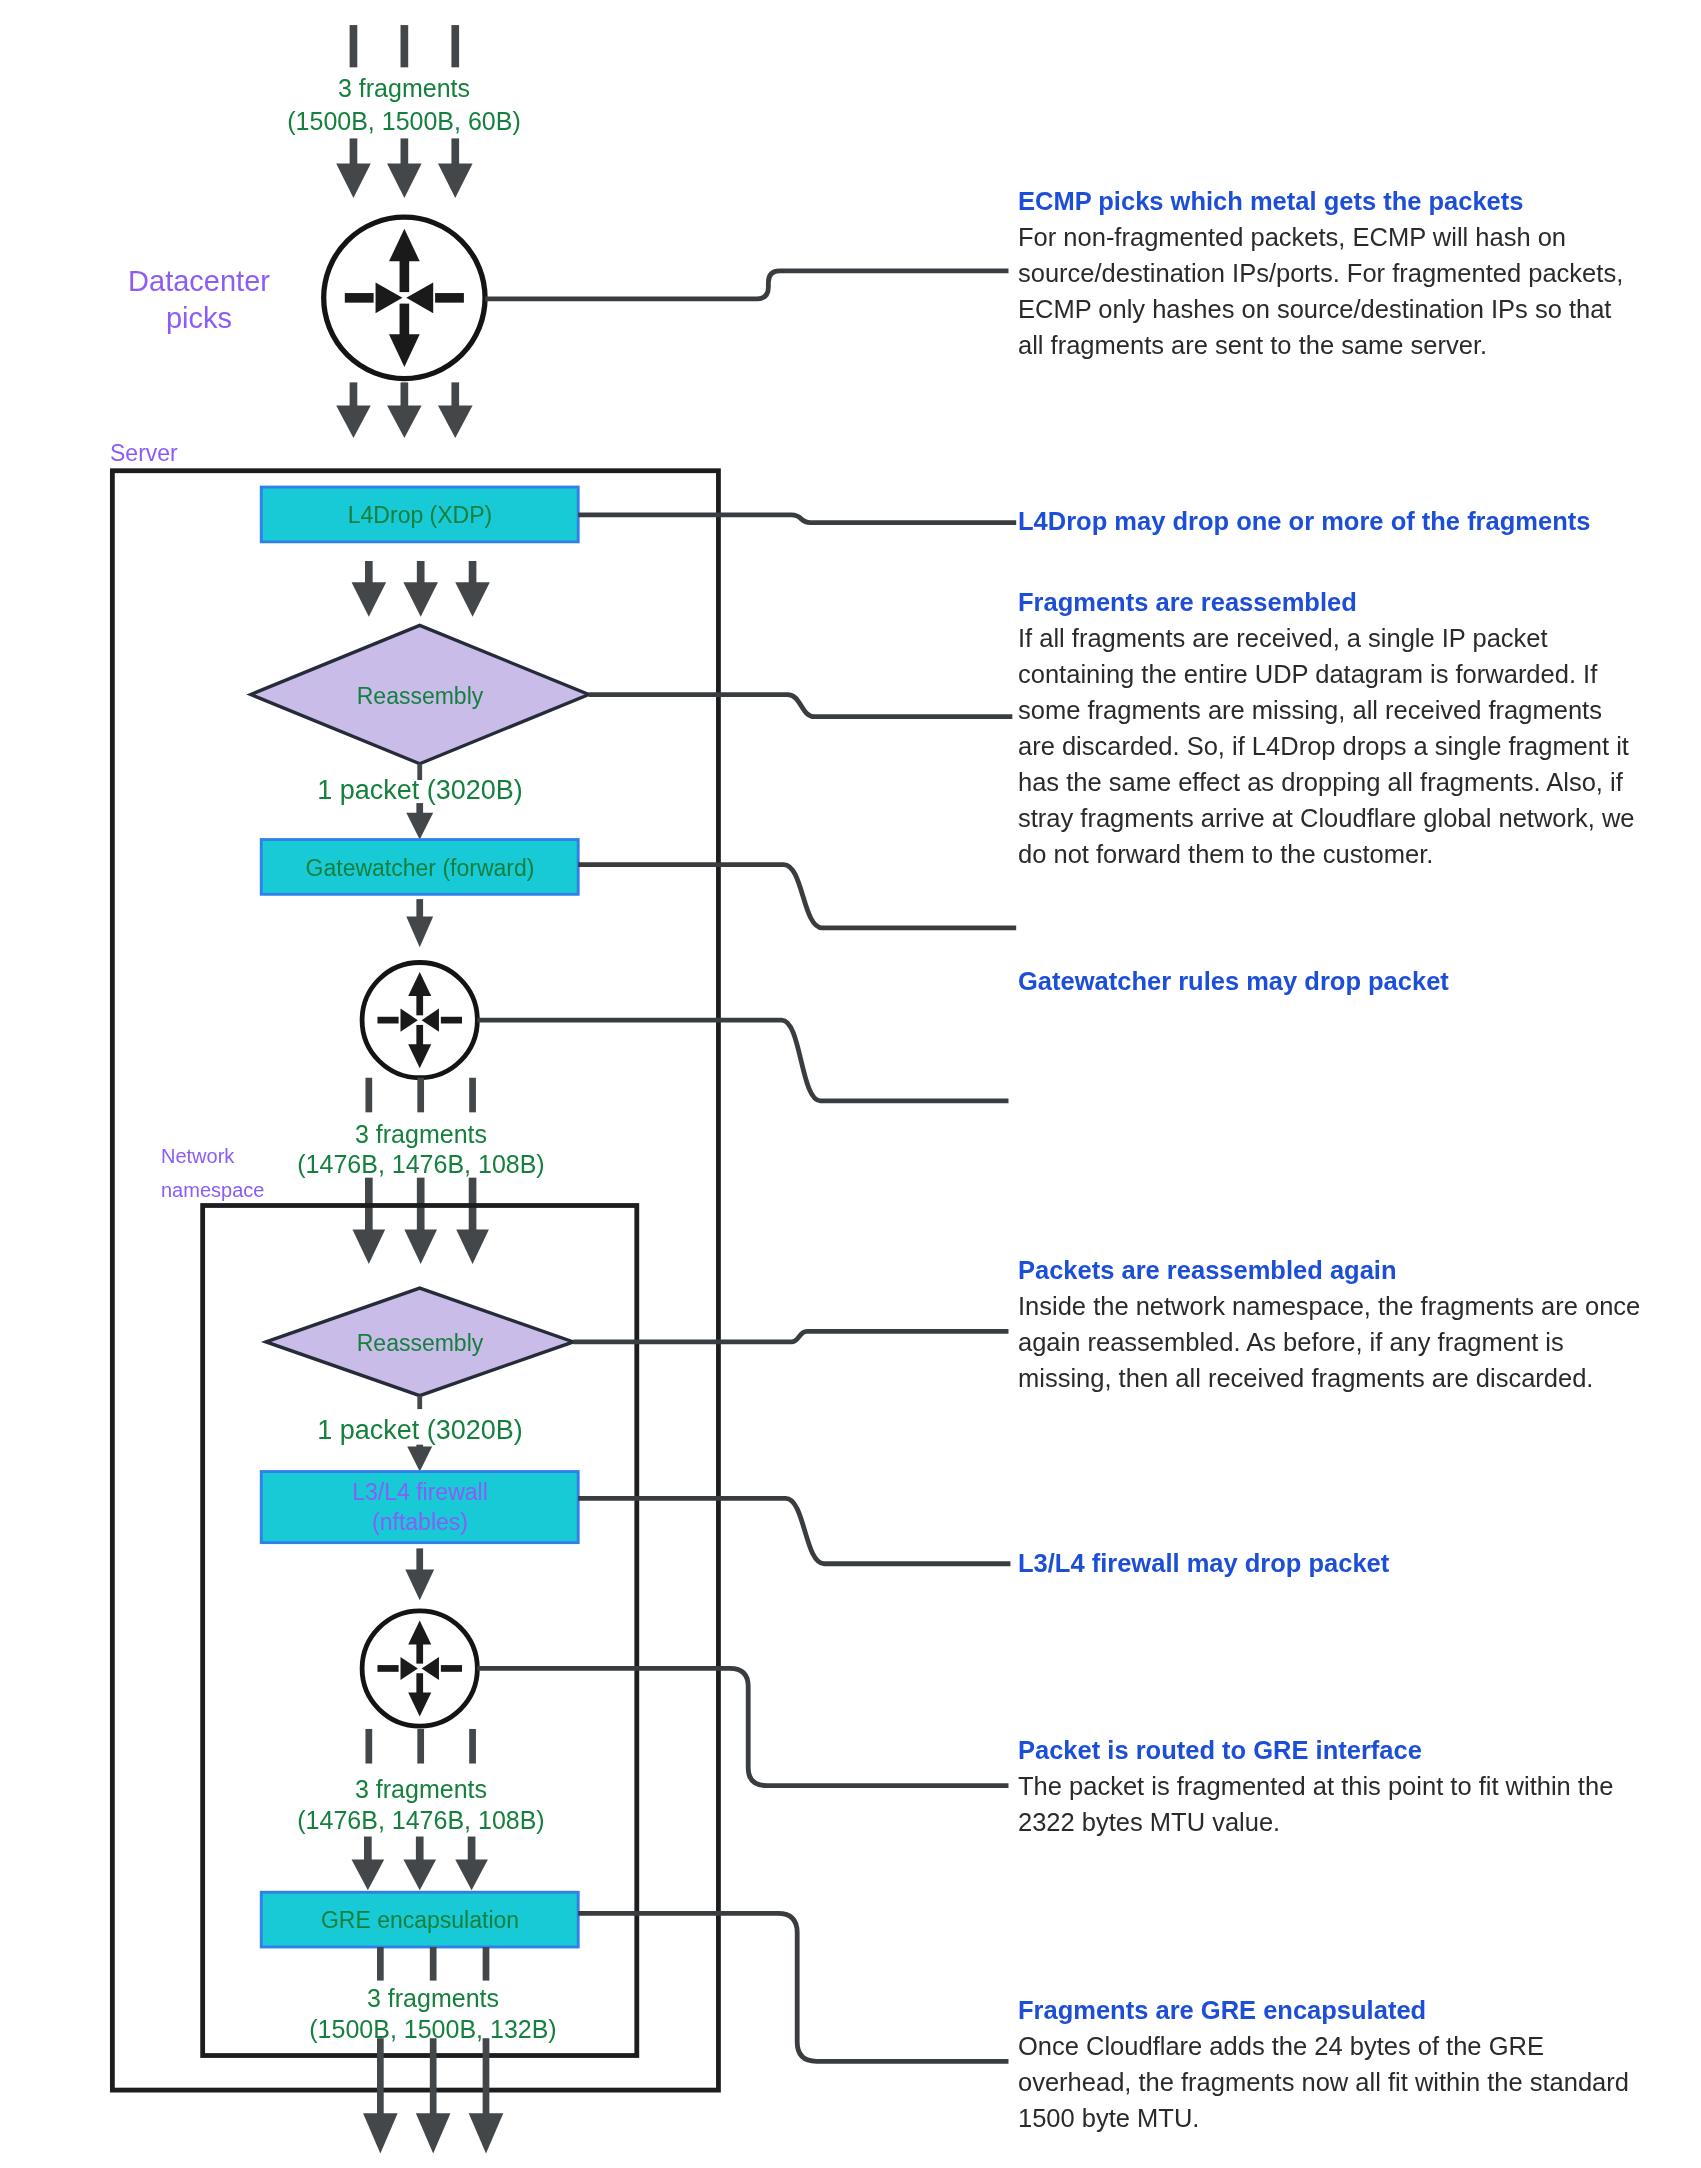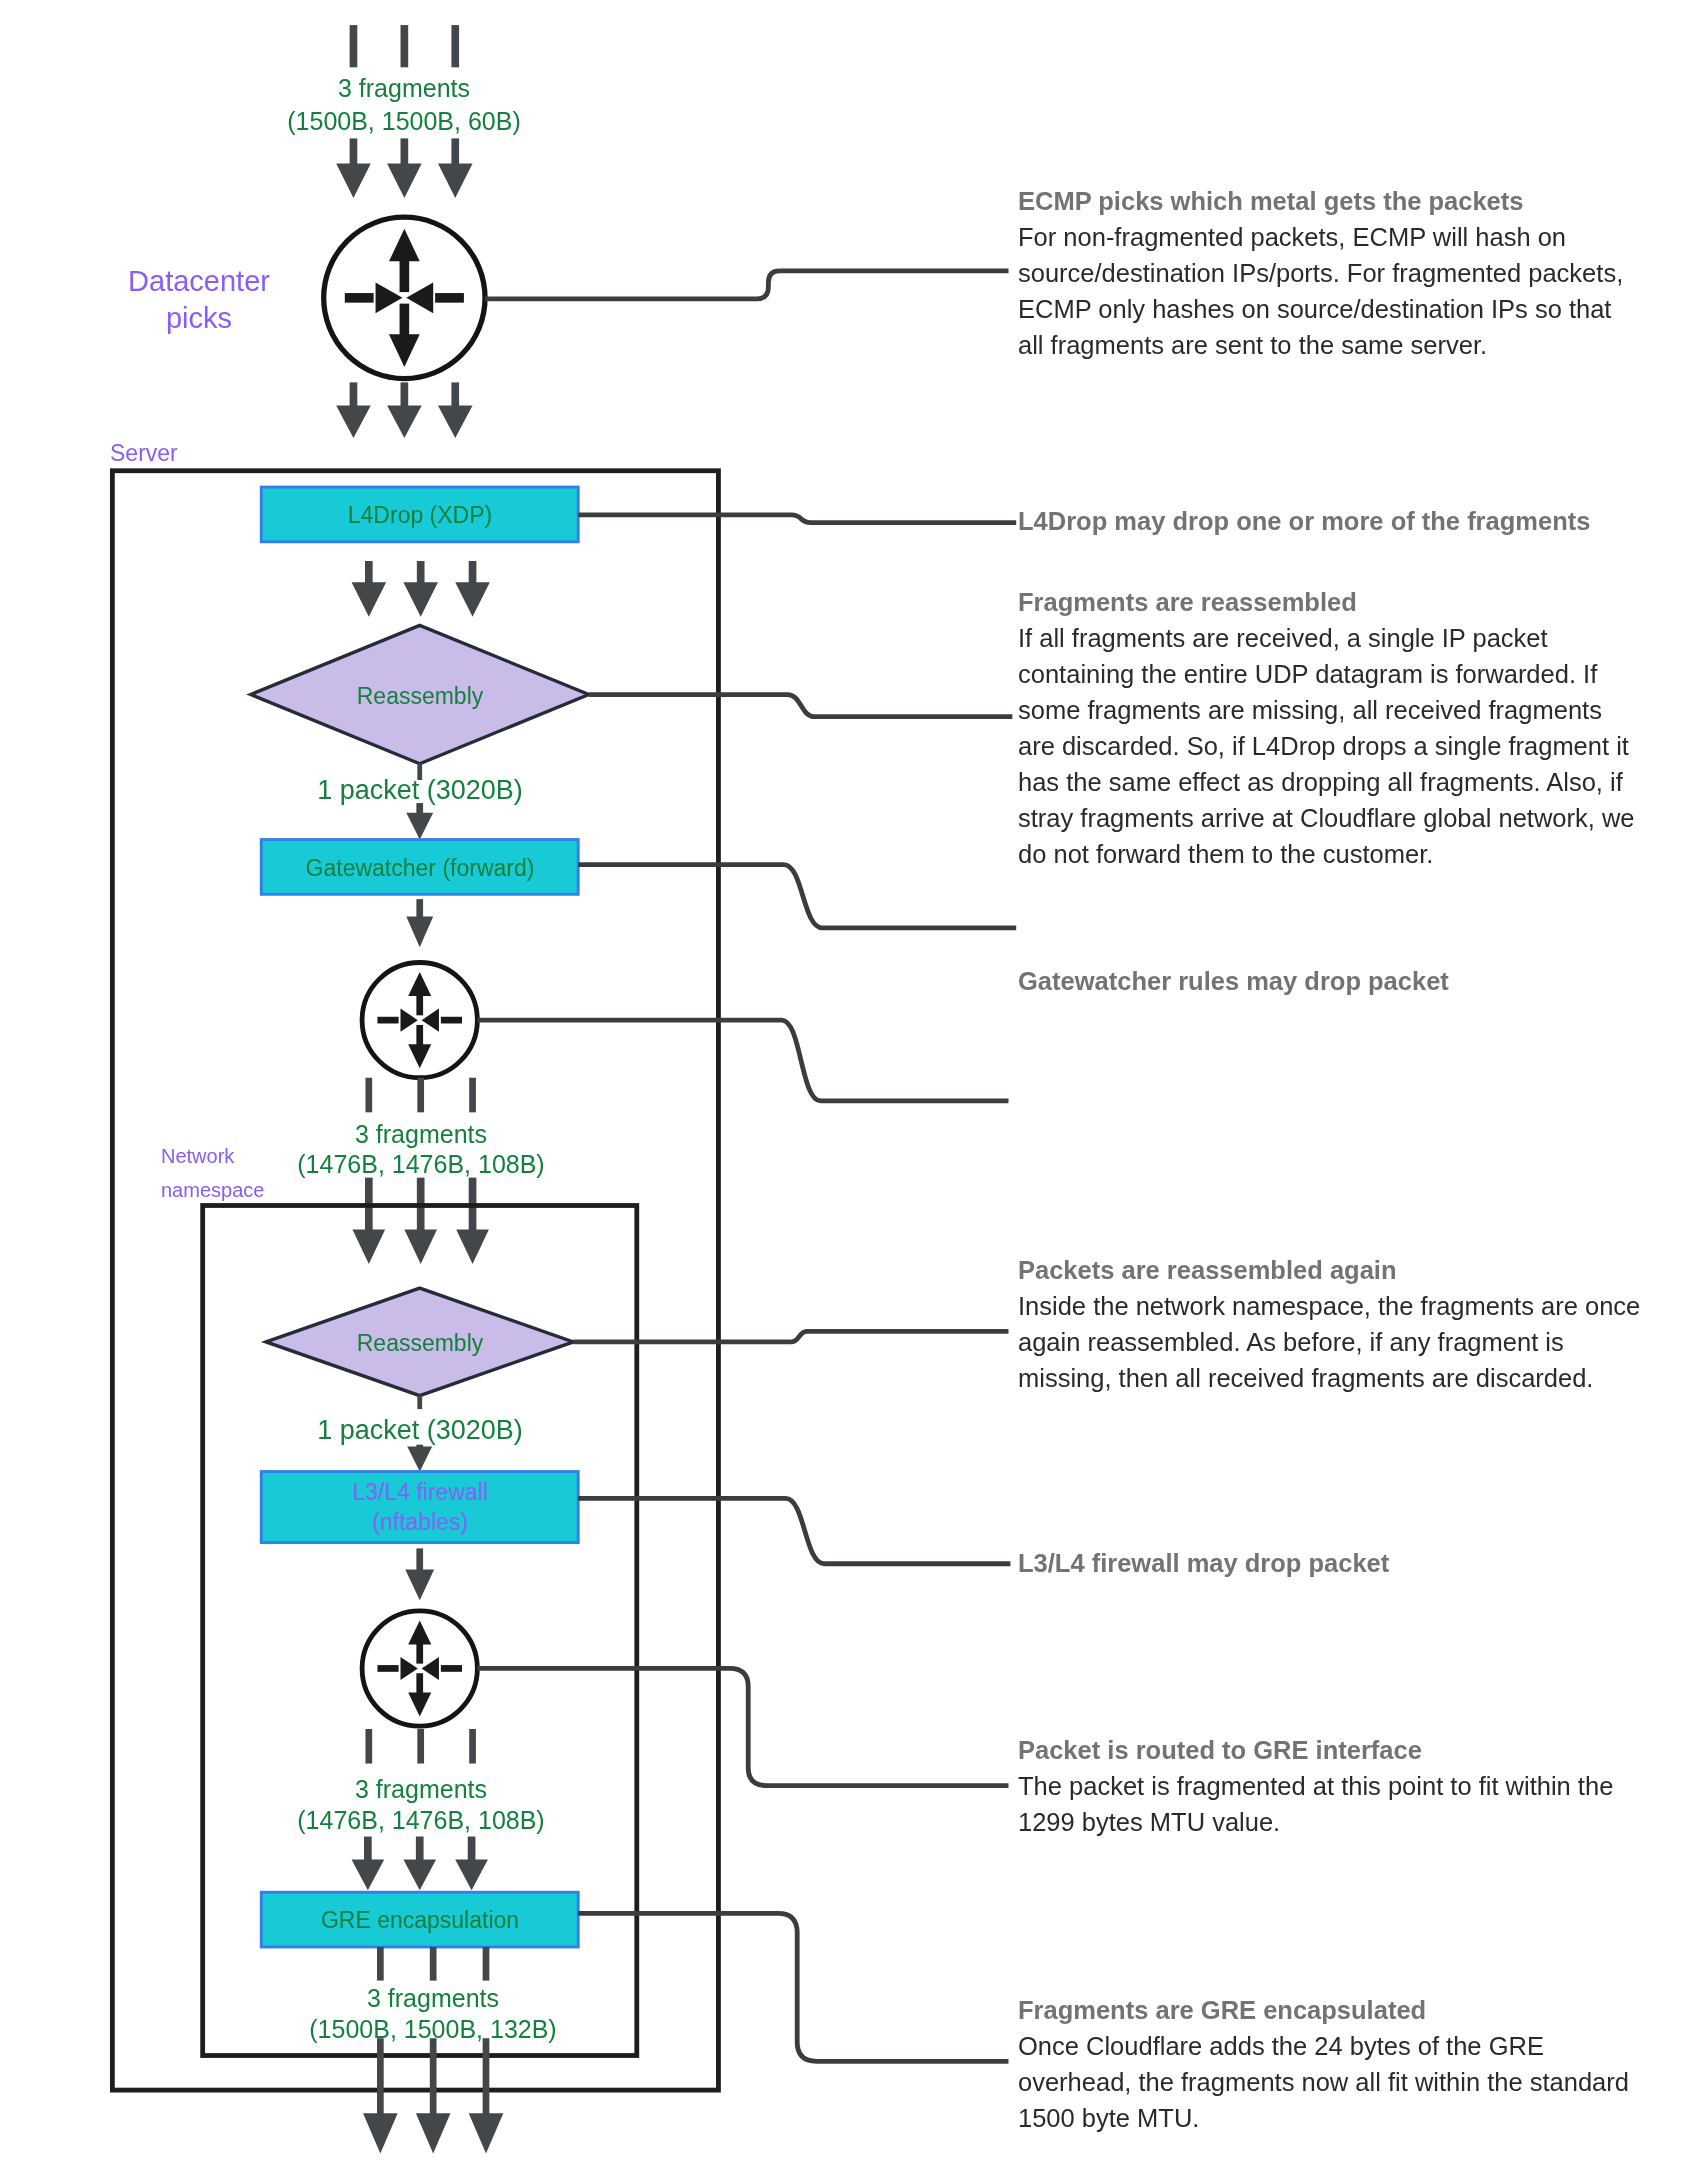--- a/index.html
+++ b/index.html
@@ -12,21 +12,21 @@
   .lbl{position:absolute;transform:translate(-50%,-50%);white-space:nowrap;text-align:center;color:#15803d;}
   .s24{font-size:23px;}
   .s26{font-size:25px;}
   .s28{font-size:27px;}
   .block{position:absolute;white-space:nowrap;color:#8b5cf6;}
   .dc-label{font-size:29px;line-height:37px;text-align:center;transform:translate(-50%,-50%);}
   .two-line{font-size:23px;line-height:30px;text-align:center;transform:translate(-50%,-50%);}
   .ns-label{font-size:20px;line-height:34px;text-align:left;}
   .srv-label{font-size:23px;}
   .ann{position:absolute;left:1018px;width:623px;font-size:25.5px;line-height:36px;color:#2a2a2a;}
-  .ann .h{font-weight:bold;color:#737373;}
+  .ann .h{font-weight:bold;color:#1d4ed8;}
 </style>
 </head>
 <body>
 
 <div class="stage">
 
 <svg class="diagram" width="1701" height="2168" viewBox="0 0 1771 2257">
 
   <g stroke="#43474a" stroke-width="8">
     <line x1="368" y1="26" x2="368" y2="70"></line>
@@ -263,21 +263,21 @@
   <div class="h">Packets are reassembled again</div>
   <div class="b" style="white-space:normal">Inside the network namespace, the fragments are once again reassembled. As before, if any fragment is missing, then all received fragments are discarded.</div>
 </div>
 
 <div class="ann" style="top:1545px">
   <div class="h">L3/L4 firewall may drop packet</div>
 </div>
 
 <div class="ann" style="top:1732px">
   <div class="h">Packet is routed to GRE interface</div>
-  <div class="b" style="white-space:normal">The packet is fragmented at this point to fit within the 1299 bytes MTU value.</div>
+  <div class="b" style="white-space:normal">The packet is fragmented at this point to fit within the 2322 bytes MTU value.</div>
 </div>
 
 <div class="ann" style="top:1992px">
   <div class="h">Fragments are GRE encapsulated</div>
   <div class="b" style="white-space:normal">Once Cloudflare adds the 24 bytes of the GRE overhead, the fragments now all fit within the standard 1500 byte MTU.</div>
 </div>
 
 </div>
 
 

